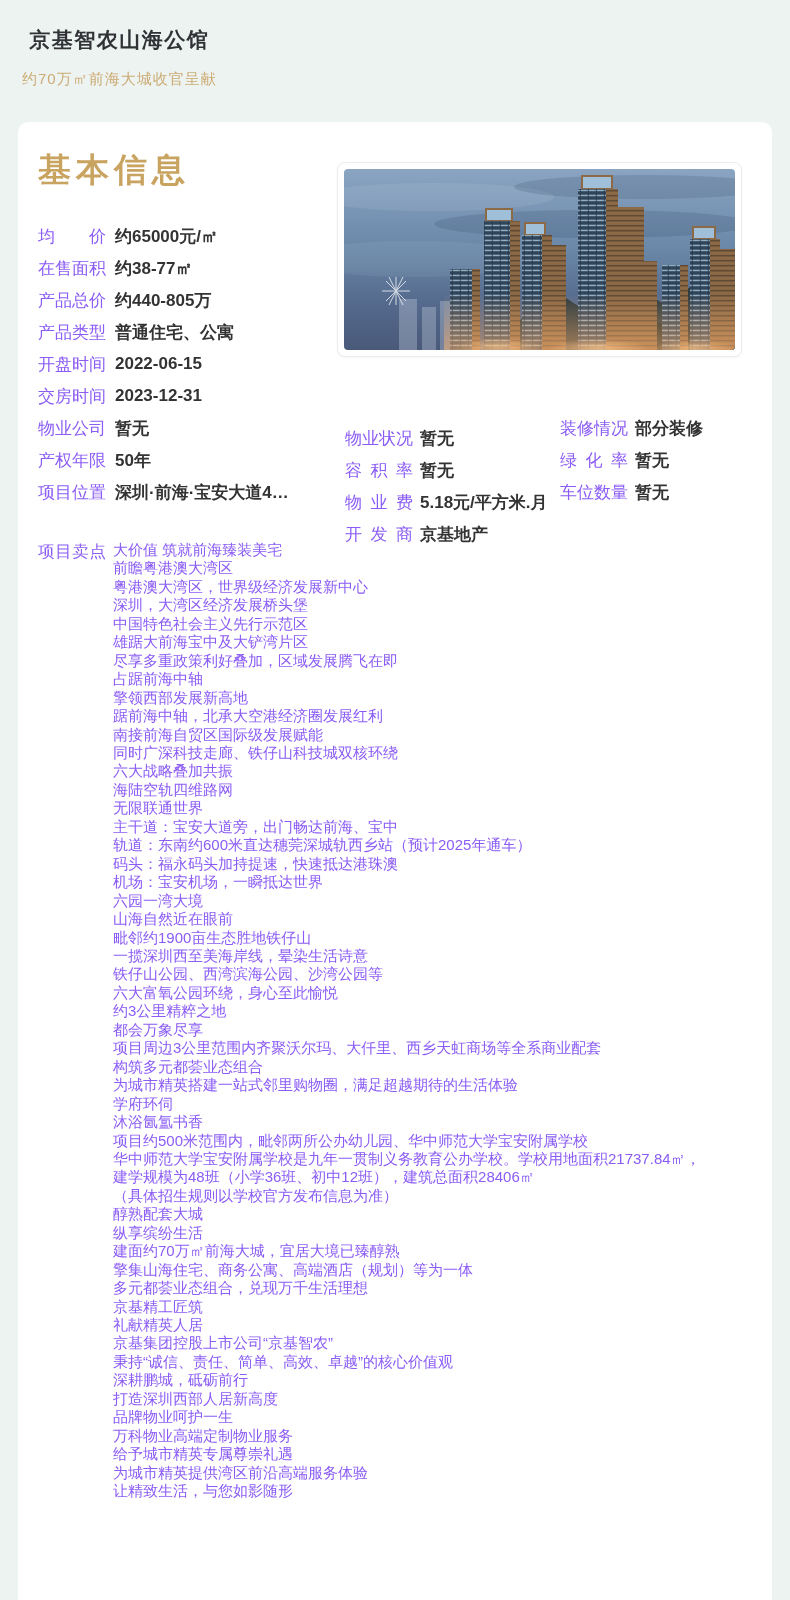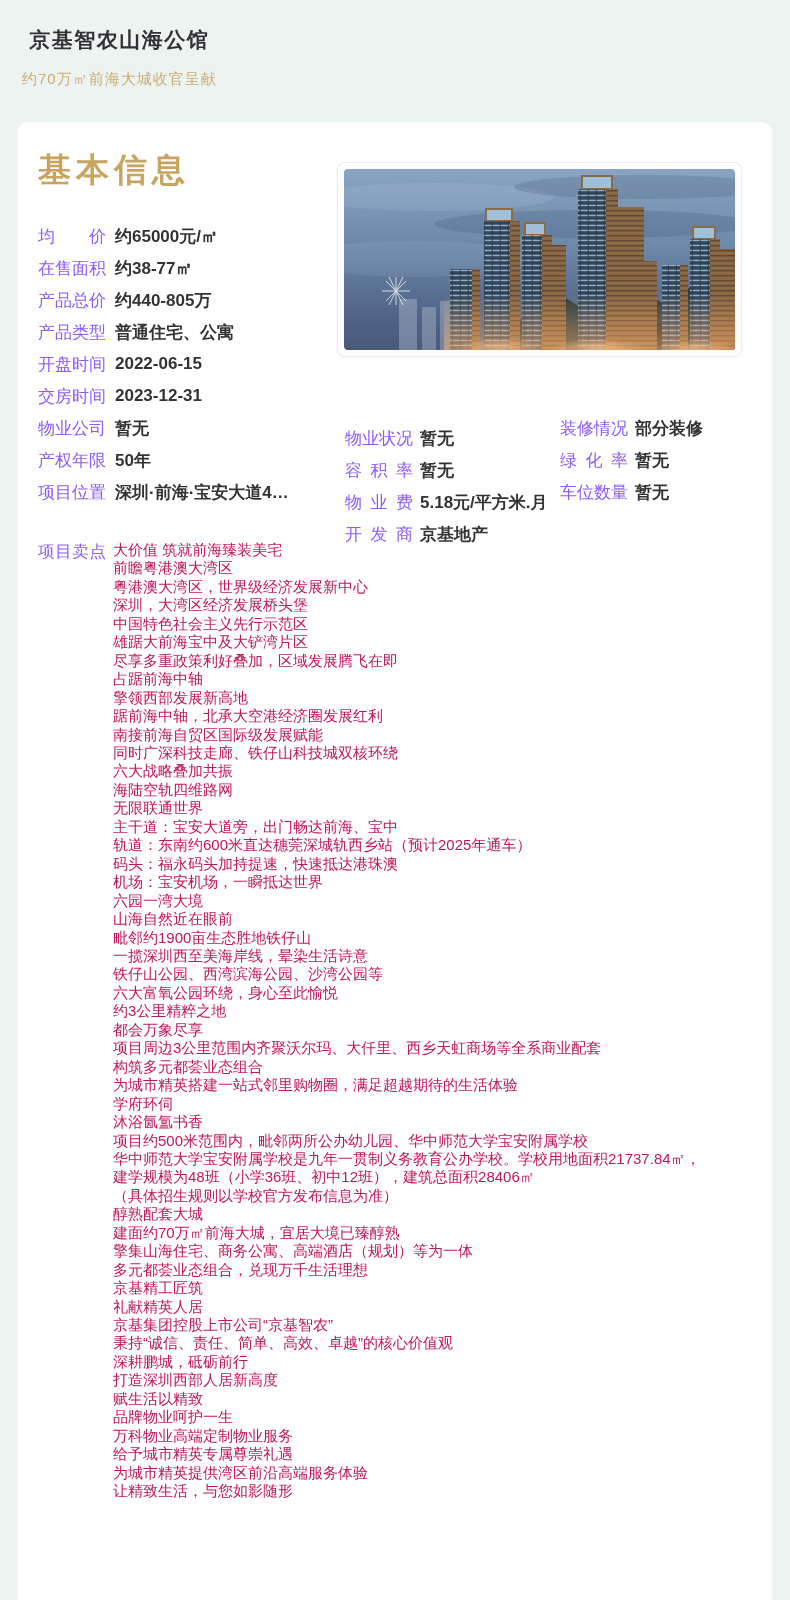--- a/index.html
+++ b/index.html
@@ -48,21 +48,21 @@
     margin-left:9px; font-size:17px; color:#333333; font-weight:600;
   }
   .fields-b2 .fvalue, .fields-b3 .fvalue { margin-left:7px; }
 
   .selling { position:absolute; left:20px; top:419px; display:flex; align-items:flex-start; }
   .selling-label {
     font-size:16.5px; line-height:18.4px; padding-top:0.5px;
   }
   .selling-lines { margin-left:7px; width:645px; }
   .sline {
-    font-size:15px; line-height:18.45px; color:#be185d; white-space:nowrap;
+    font-size:15px; line-height:18.45px; color:#8b5cf6; white-space:nowrap;
   }
 </style>
 </head>
 <body>
 
 <div class="page-header">
   <h1 class="page-title">京基智农山海公馆</h1>
   <div class="page-subtitle">约70万㎡前海大城收官呈献</div>
 </div>
 
@@ -322,40 +322,40 @@
         <div class="sline">项目约500米范围内，毗邻两所公办幼儿园、华中师范大学宝安附属学校</div>
 
         <div class="sline">华中师范大学宝安附属学校是九年一贯制义务教育公办学校。学校用地面积21737.84㎡，</div>
 
         <div class="sline">建学规模为48班（小学36班、初中12班），建筑总面积28406㎡</div>
 
         <div class="sline">（具体招生规则以学校官方发布信息为准）</div>
 
         <div class="sline">醇熟配套大城</div>
 
+        <div class="sline">纵享缤纷生活</div>
 
         <div class="sline">建面约70万㎡前海大城，宜居大境已臻醇熟</div>
 
         <div class="sline">擎集山海住宅、商务公寓、高端酒店（规划）等为一体</div>
 
         <div class="sline">多元都荟业态组合，兑现万千生活理想</div>
 
         <div class="sline">京基精工匠筑</div>
 
         <div class="sline">礼献精英人居</div>
 
         <div class="sline">京基集团控股上市公司“京基智农”</div>
 
         <div class="sline">秉持“诚信、责任、简单、高效、卓越”的核心价值观</div>
 
         <div class="sline">深耕鹏城，砥砺前行</div>
 
         <div class="sline">打造深圳西部人居新高度</div>
 
-        <div class="sline">赋生活以精致</div>
 
         <div class="sline">品牌物业呵护一生</div>
 
         <div class="sline">万科物业高端定制物业服务</div>
 
         <div class="sline">给予城市精英专属尊崇礼遇</div>
 
         <div class="sline">为城市精英提供湾区前沿高端服务体验</div>
 
         <div class="sline">让精致生活，与您如影随形</div>

